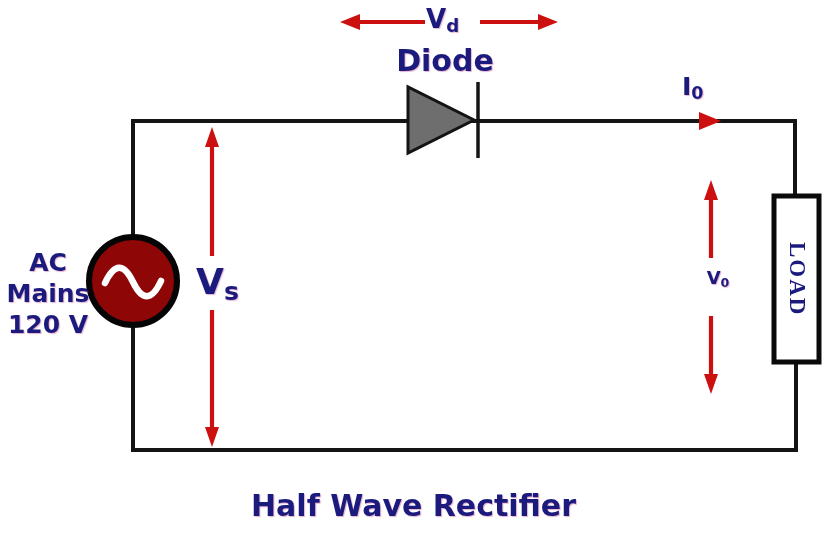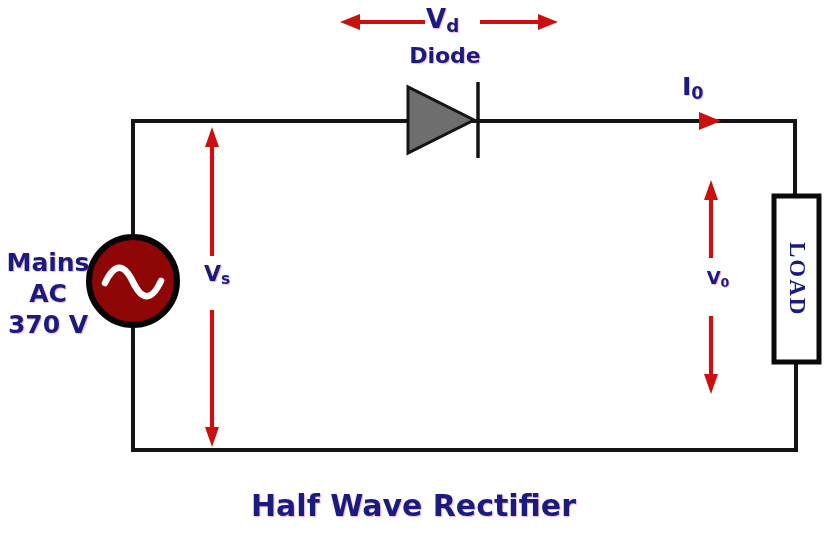--- a/index.html
+++ b/index.html
@@ -25,23 +25,23 @@
   .source-circle{fill:var(--source_fill);stroke:#050505;stroke-width:6;}
   .sine{stroke:#ffffff;stroke-width:6.5;fill:none;stroke-linecap:round;}
   .load-rect{fill:var(--load_fill);stroke:#0a0a0a;stroke-width:5;}
   .lbl{
     position:absolute;color:var(--navy);font-weight:bold;
     text-shadow:1px 1px 1px rgba(185,35,120,.35);
     white-space:nowrap;
   }
   .lbl sub{font-size:.7em;vertical-align:-0.22em;}
   .vd-label{left:426px;top:4px;font-size:26px;}
-  .diode-label{left:390px;top:43px;width:110px;text-align:center;font-size:22px;}
+  .diode-label{left:390px;top:43px;width:110px;text-align:center;font-size:30px;}
   .i0-label{left:682px;top:72px;font-size:25px;}
-  .vs-label{left:196px;top:261px;width:42px;text-align:center;font-size:22px;}
+  .vs-label{left:196px;top:261px;width:42px;text-align:center;font-size:36px;}
   .v0-label{left:696px;top:267px;width:44px;text-align:center;font-size:18px;}
   .source-label{left:0px;top:247px;width:96px;text-align:center;font-size:25px;line-height:31px;}
   .load-label{
     position:absolute;left:777px;top:200px;width:40px;height:158px;
     display:flex;align-items:center;justify-content:center;
     writing-mode:vertical-rl;text-orientation:mixed;
     font-family:"Liberation Serif","DejaVu Serif",serif;font-weight:bold;
     font-size:23px;letter-spacing:2px;color:var(--navy);
   }
   .title{
@@ -93,21 +93,21 @@
 
   <div class="lbl diode-label">Diode</div>
 
   <div class="lbl i0-label"><span>I</span><sub>0</sub></div>
 
   <div class="lbl vs-label"><span>V</span><sub>s</sub></div>
 
   <div class="lbl v0-label"><span>V</span><sub>0</sub></div>
 
   <div class="lbl source-label">
+    <div>AC</div>
     <div>Mains</div>
-    <div>AC</div>
-    <div>370 V</div>
+    <div>120 V</div>
   </div>
 
   <div class="load-label">LOAD</div>
 
   <div class="title">Half Wave Rectifier</div>
 </div>
 
 </body></html>

